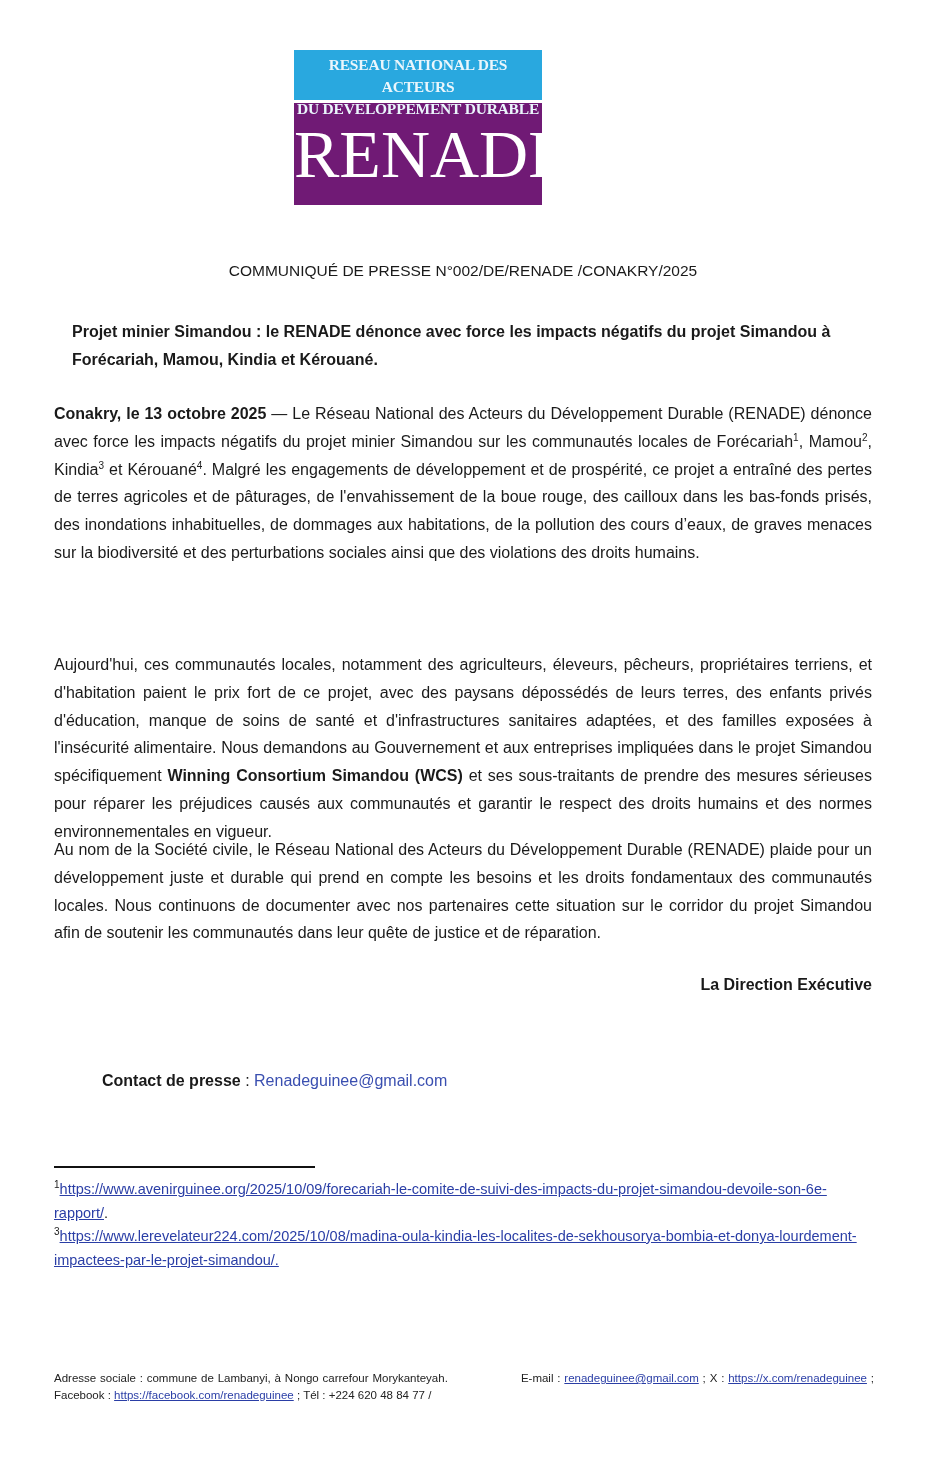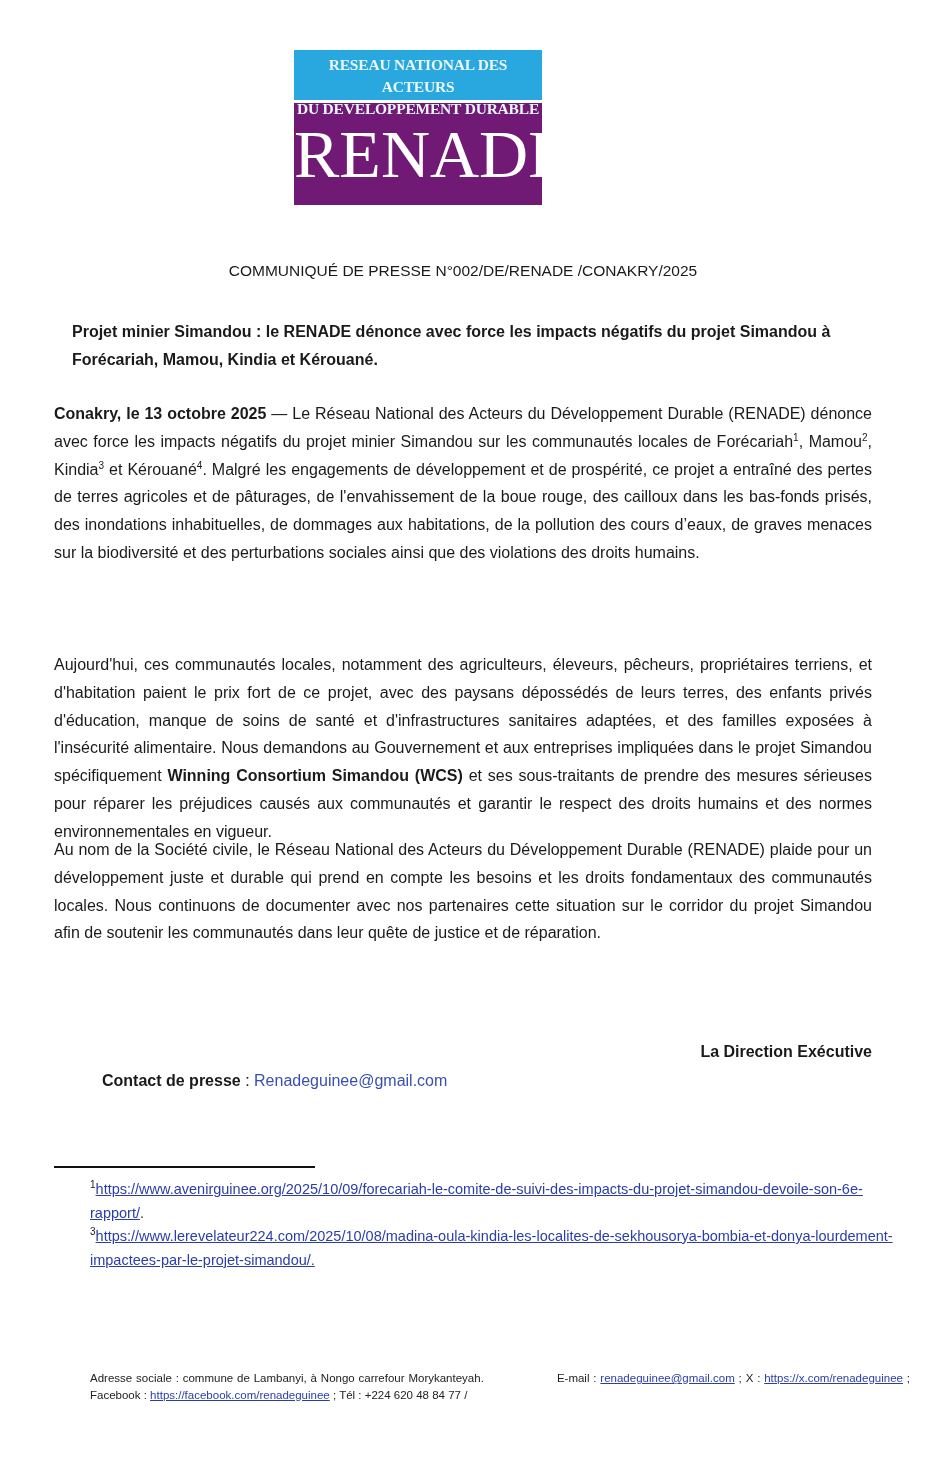--- a/index.html
+++ b/index.html
@@ -33,39 +33,39 @@
   .para {
     position: absolute; left: 54px; width: 818px;
     font-size: 16px; line-height: 27.8px; text-align: justify;
   }
   .para b { font-weight: bold; }
   .p1 { top: 400px; }
   .p2 { top: 651px; }
   .p3 { top: 828px; margin-top: 8px; }
   sup { font-size: 10px; line-height: 0; }
   .signature {
-    position: absolute; top: 1043px; right: 67px; font-weight: bold; font-size: 16px;
+    position: absolute; top: 976px; right: 67px; font-weight: bold; font-size: 16px;
   }
   .contact {
     position: absolute; top: 1072px; left: 54px; font-size: 16px;
   }
   .contact .label { font-weight: bold; margin-left: 48px; }
   .contact .email { color: #3a4fb0; }
   .fn-rule {
     position: absolute; top: 1166px; left: 54px; width: 261px; height: 2px; background: #111;
   }
   .footnotes {
     position: absolute; top: 1178px; left: 54px; width: 820px;
-    font-size: 14.5px; line-height: 23.5px; margin-left: 36px;
+    font-size: 14.5px; line-height: 23.5px;
   }
   .footnotes a { color: #2a3ea6; text-decoration: underline; }
   .footnotes sup { font-size: 10px; }
   .address {
     position: absolute; top: 1370px; left: 54px; width: 820px;
-    font-size: 11.5px; line-height: 17px; color: #222; text-align: justify; margin-left: 36px;
+    font-size: 11.5px; line-height: 17px; color: #222; text-align: justify;
   }
   .address a { color: #2a3ea6; text-decoration: underline; }
 </style>
 </head>
 <body>
 
 <div class="logo">
   <div class="logo-top">
     <div>RESEAU NATIONAL DES ACTEURS</div>
     <div>DU DEVELOPPEMENT DURABLE</div>

